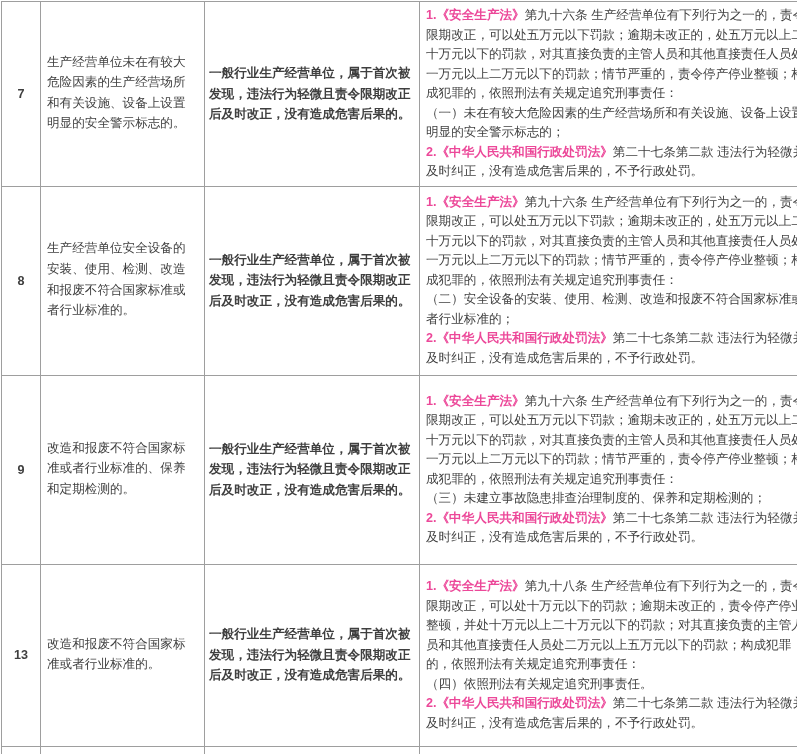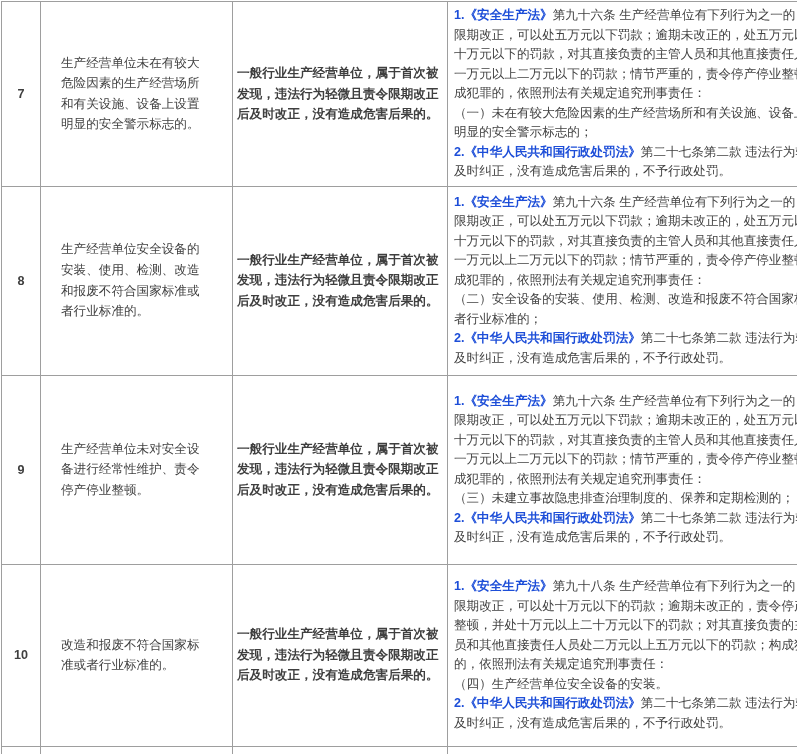--- a/index.html
+++ b/index.html
@@ -32,27 +32,27 @@
     background: #ffffff;
     overflow: hidden;
   }
   td.c-num {
     width: 36px;
     text-align: center;
     font-weight: 700;
     color: #333333;
     font-size: 13px;
   }
-  td.c-violation { width: 151px; padding: 5px 20px; line-height: 1.64; }
+  td.c-violation { width: 151px; padding: 5px 6px; line-height: 1.64; font-family: Liberation Mono, monospace; }
   td.c-circ      { width: 206px; padding: 5px 4px; line-height: 1.64; font-weight: bold; }
   td.c-basis     { width: 381px; padding: 4px 4px 4px 6px; line-height: 1.55; }
   td.c-basis p   { margin: 0; }
   td.c-basis .law-name {
     font-weight: 700;
-    color: #1d4ed8;
+    color: #ec4899;
   }
   tr.partial-row td {
     height: 24px;
     border-top: 1px solid #9e9e9e;
   }
 </style>
 </head>
 <body>
 
 <div class="page">
@@ -73,35 +73,35 @@
           <td class="c-violation">生产经营单位安全设备的安装、使用、检测、改造和报废不符合国家标准或者行业标准的。</td>
           <td class="c-circ">一般行业生产经营单位，属于首次被发现，违法行为轻微且责令限期改正后及时改正，没有造成危害后果的。</td>
           <td class="c-basis">
             <p><span class="law-name">1.《安全生产法》</span><span>第九十六条 生产经营单位有下列行为之一的，责令限期改正，可以处五万元以下罚款；逾期未改正的，处五万元以上二十万元以下的罚款，对其直接负责的主管人员和其他直接责任人员处一万元以上二万元以下的罚款；情节严重的，责令停产停业整顿；构成犯罪的，依照刑法有关规定追究刑事责任：</span></p>
             <p><span>（二）安全设备的安装、使用、检测、改造和报废不符合国家标准或者行业标准的；</span></p>
             <p><span class="law-name">2.《中华人民共和国行政处罚法》</span><span>第二十七条第二款 违法行为轻微并及时纠正，没有造成危害后果的，不予行政处罚。</span></p>
           </td>
         </tr>
         <tr style="height: 189px;">
           <td class="c-num">9</td>
-          <td class="c-violation">生产经营单位未对安全设备进行经常性维护、责令停产停业整顿。</td>
+          <td class="c-violation">改造和报废不符合国家标准或者行业标准的、保养和定期检测的。</td>
           <td class="c-circ">一般行业生产经营单位，属于首次被发现，违法行为轻微且责令限期改正后及时改正，没有造成危害后果的。</td>
           <td class="c-basis">
             <p><span class="law-name">1.《安全生产法》</span><span>第九十六条 生产经营单位有下列行为之一的，责令限期改正，可以处五万元以下罚款；逾期未改正的，处五万元以上二十万元以下的罚款，对其直接负责的主管人员和其他直接责任人员处一万元以上二万元以下的罚款；情节严重的，责令停产停业整顿；构成犯罪的，依照刑法有关规定追究刑事责任：</span></p>
             <p><span>（三）未建立事故隐患排查治理制度的、保养和定期检测的；</span></p>
             <p><span class="law-name">2.《中华人民共和国行政处罚法》</span><span>第二十七条第二款 违法行为轻微并及时纠正，没有造成危害后果的，不予行政处罚。</span></p>
           </td>
         </tr>
         <tr style="height: 182px;">
-          <td class="c-num">10</td>
+          <td class="c-num">13</td>
           <td class="c-violation">改造和报废不符合国家标准或者行业标准的。</td>
           <td class="c-circ">一般行业生产经营单位，属于首次被发现，违法行为轻微且责令限期改正后及时改正，没有造成危害后果的。</td>
           <td class="c-basis">
             <p><span class="law-name">1.《安全生产法》</span><span>第九十八条 生产经营单位有下列行为之一的，责令限期改正，可以处十万元以下的罚款；逾期未改正的，责令停产停业整顿，并处十万元以上二十万元以下的罚款；对其直接负责的主管人员和其他直接责任人员处二万元以上五万元以下的罚款；构成犯罪的，依照刑法有关规定追究刑事责任：</span></p>
-            <p><span>（四）生产经营单位安全设备的安装。</span></p>
+            <p><span>（四）依照刑法有关规定追究刑事责任。</span></p>
             <p><span class="law-name">2.《中华人民共和国行政处罚法》</span><span>第二十七条第二款 违法行为轻微并及时纠正，没有造成危害后果的，不予行政处罚。</span></p>
           </td>
         </tr>
         <tr class="partial-row">
           <td class="c-num"></td>
           <td class="c-violation"></td>
           <td class="c-circ"></td>
           <td class="c-basis"></td>
         </tr>
       </tbody>

